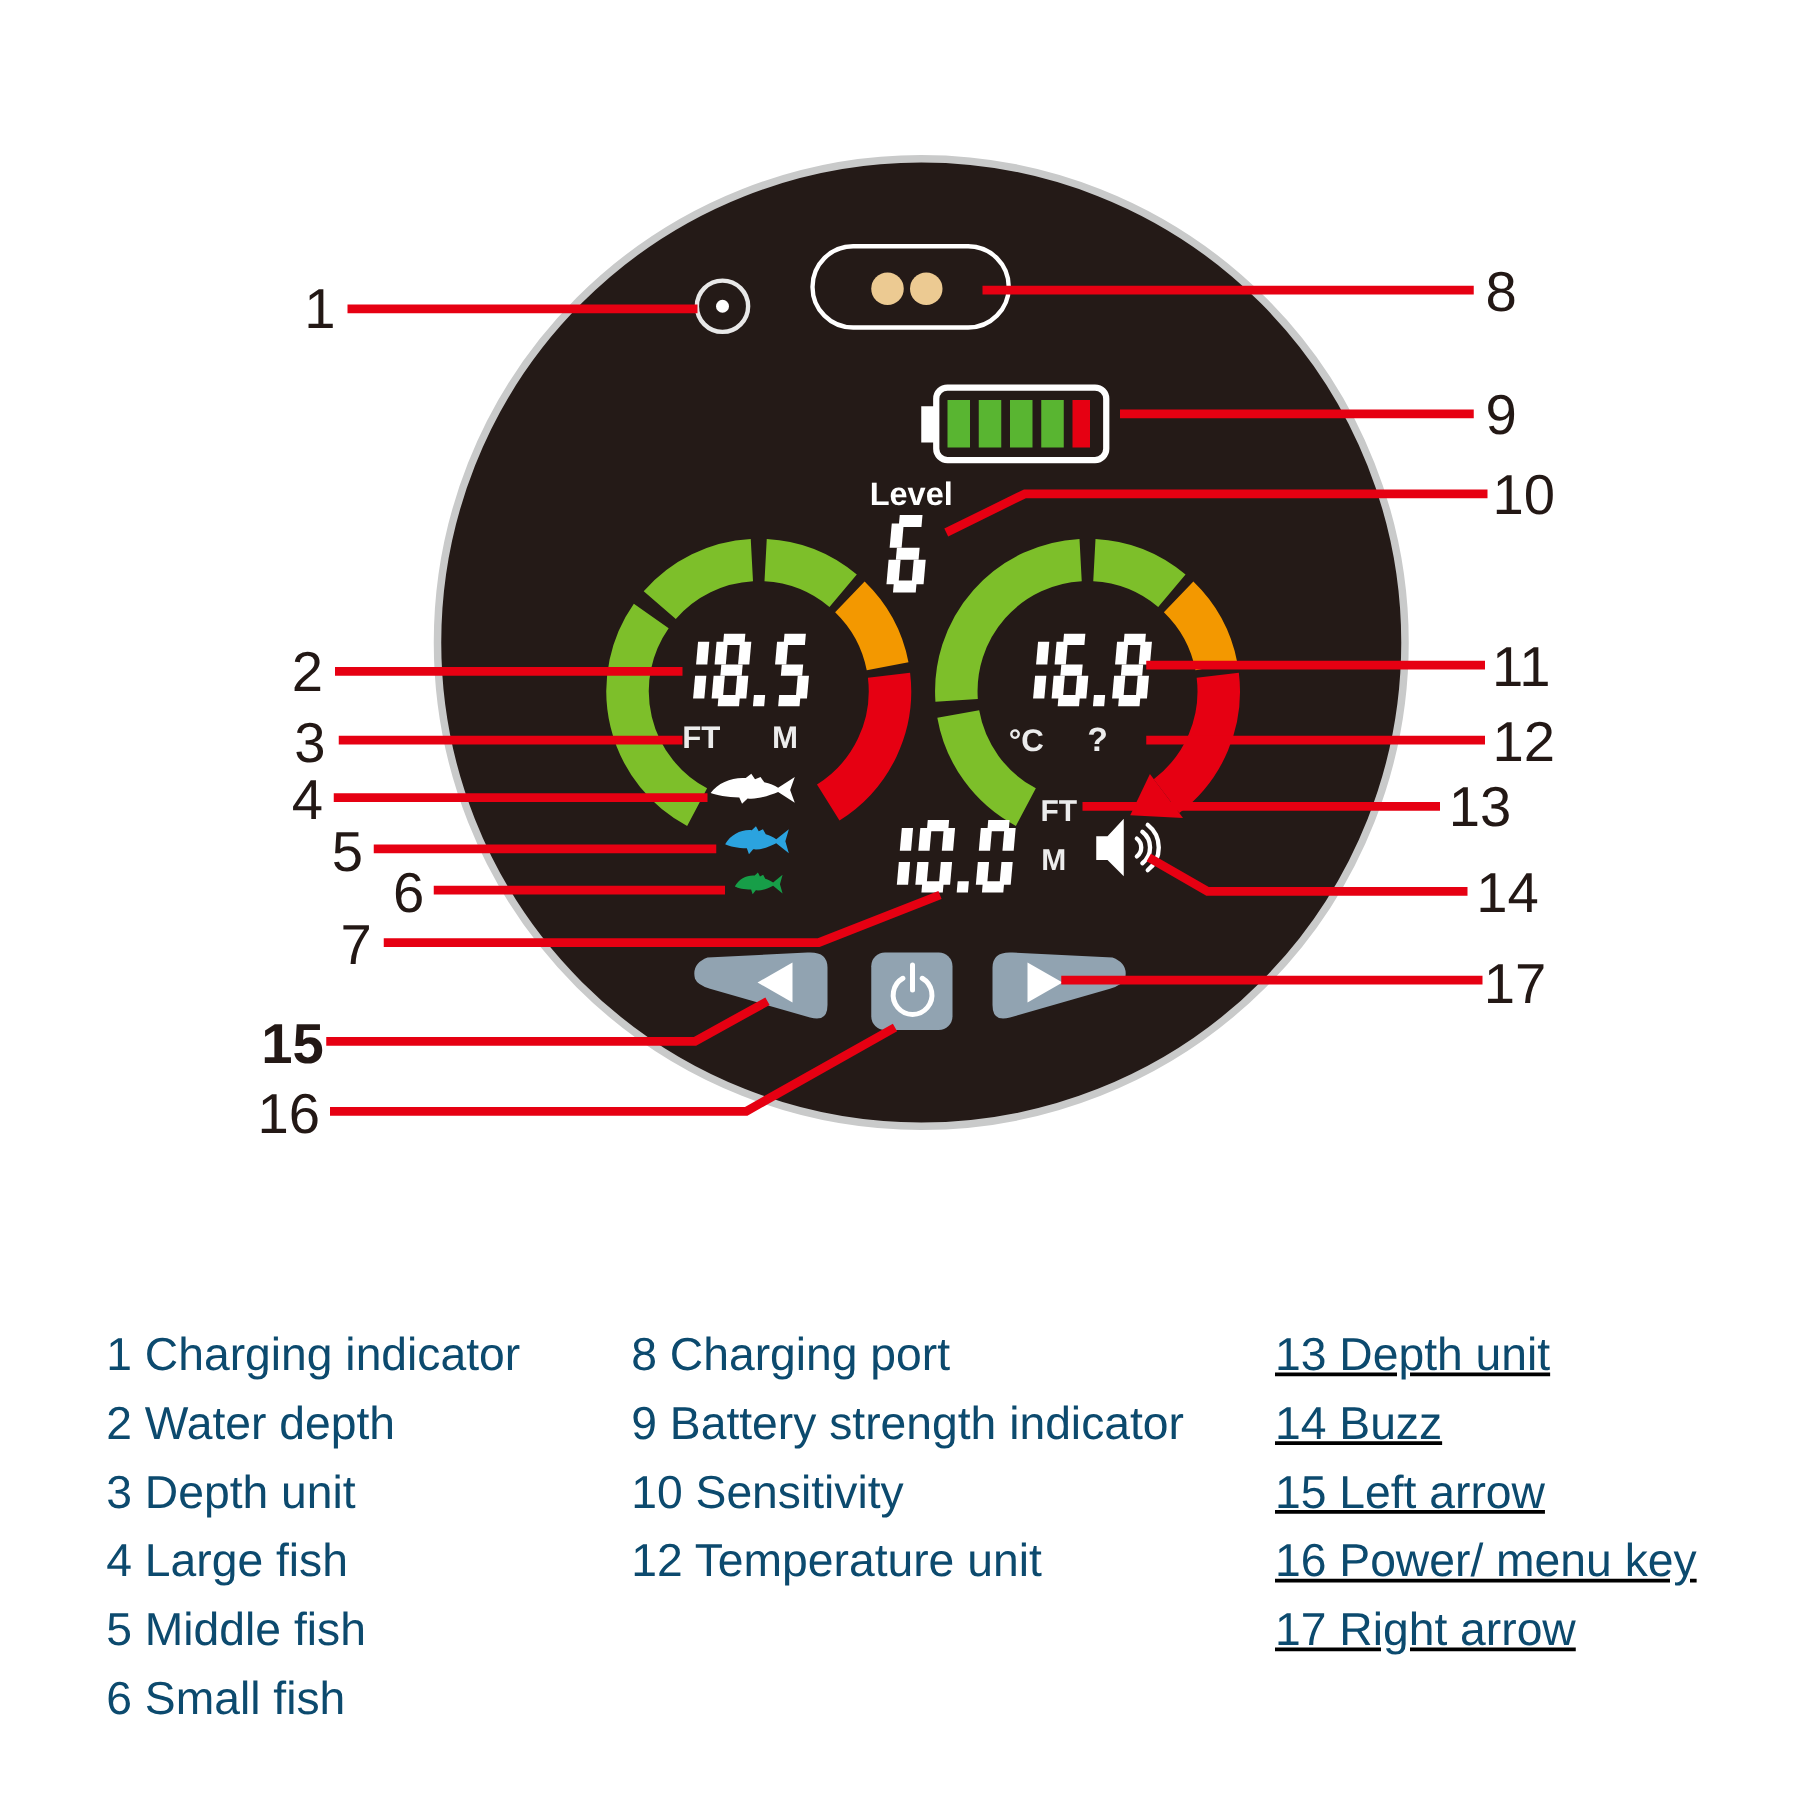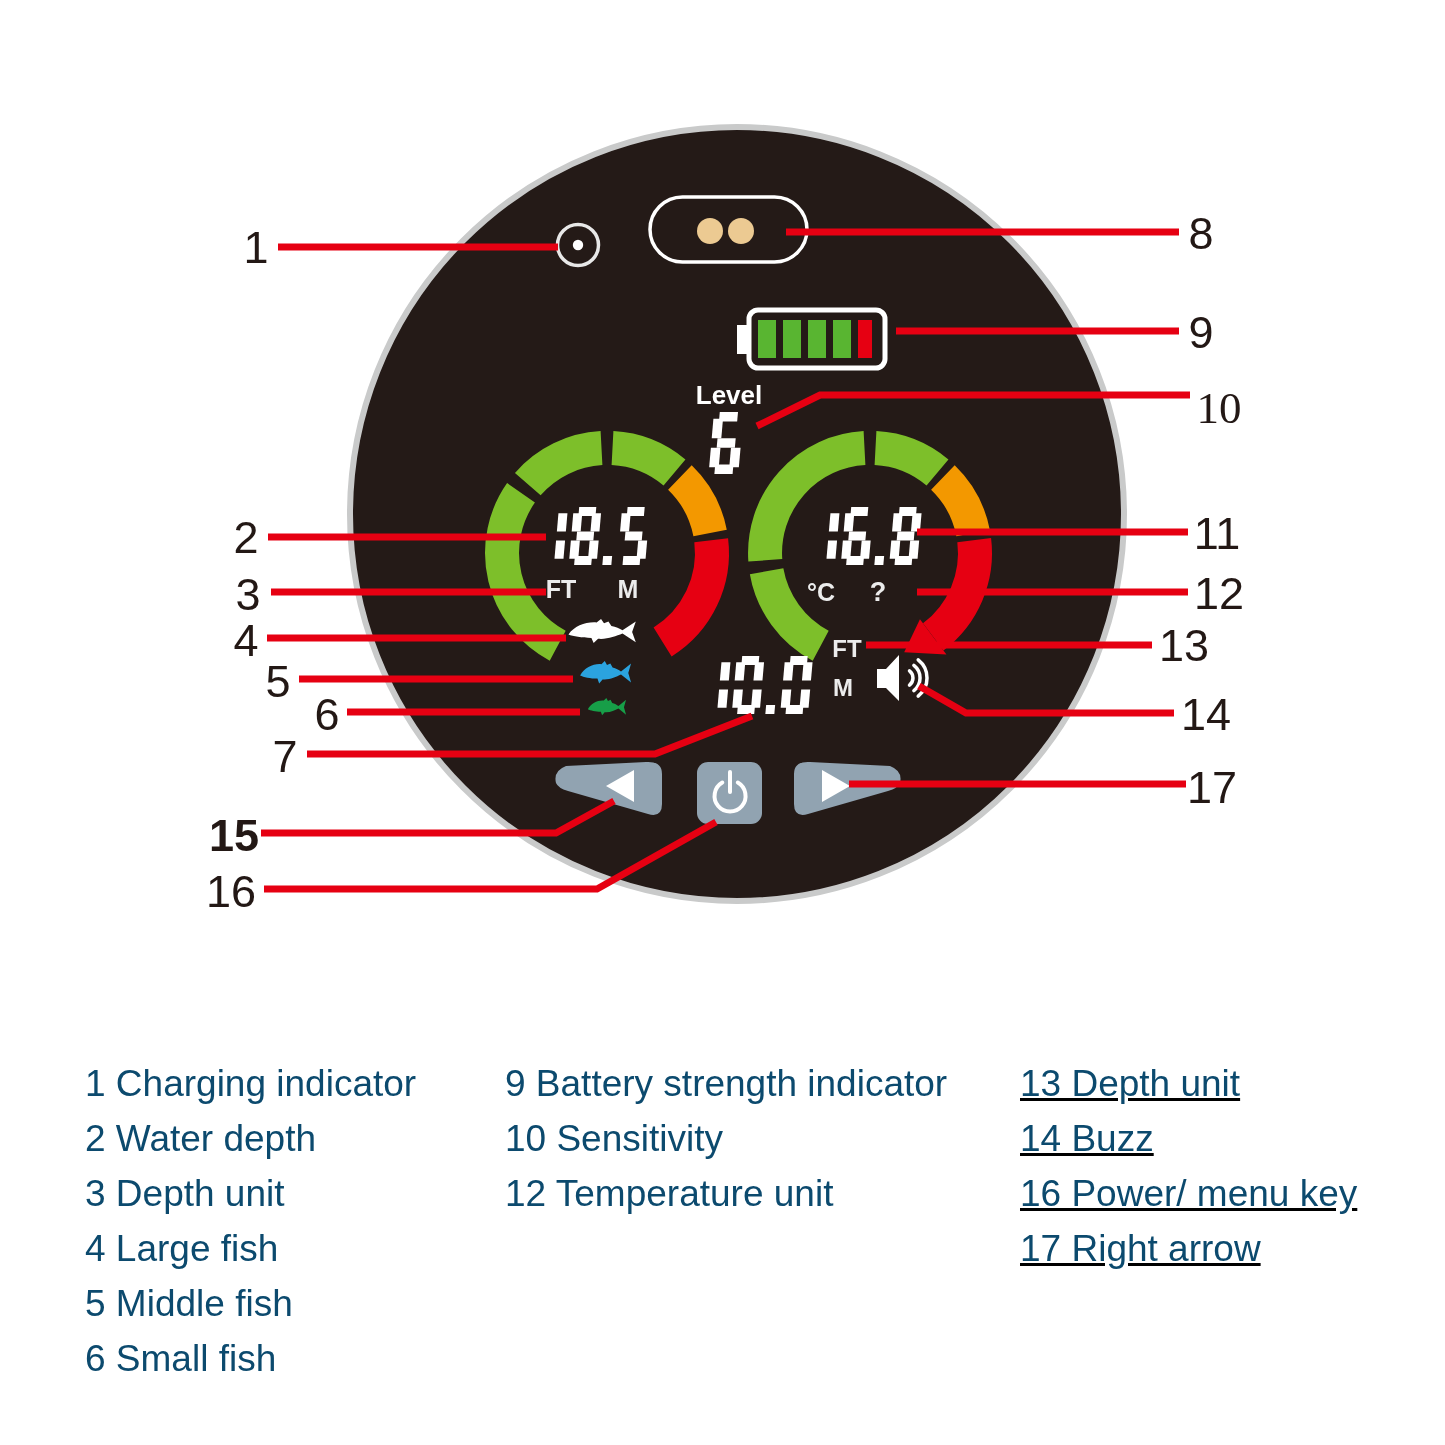--- a/index.html
+++ b/index.html
@@ -201,45 +201,47 @@
   <div id="callouts">
       <span class="co-num" style="left: 256px; top: 247px;">1</span>
       <span class="co-num" style="left: 246px; top: 537px;">2</span>
       <span class="co-num" style="left: 248px; top: 594px;">3</span>
       <span class="co-num" style="left: 246px; top: 640px;">4</span>
       <span class="co-num" style="left: 278px; top: 681px;">5</span>
       <span class="co-num" style="left: 327px; top: 714px;">6</span>
       <span class="co-num" style="left: 285px; top: 756px;">7</span>
       <span class="co-num" style="left: 1201px; top: 233px;">8</span>
       <span class="co-num" style="left: 1201px; top: 332px;">9</span>
-      <span class="co-num" style="left: 1219px; top: 408px; font-family: Liberation Serif, serif;">10</span>
+      <span class="co-num" style="left: 1219px; top: 396px;">10</span>
       <span class="co-num" style="left: 1217px; top: 533px;">11</span>
       <span class="co-num" style="left: 1219px; top: 593px;">12</span>
       <span class="co-num" style="left: 1184px; top: 645px;">13</span>
       <span class="co-num" style="left: 1206px; top: 714px;">14</span>
       <span class="co-num" style="left: 234px; top: 835px; font-weight: bold;">15</span>
       <span class="co-num" style="left: 231px; top: 891px; text-align: center;">16</span>
       <span class="co-num" style="left: 1212px; top: 787px;">17</span>
     </div>
 
   
   <div class="legend">
     <div class="legend-col" id="legend-col-0">
         <div class="legend-item">1 Charging indicator</div>
         <div class="legend-item">2 Water depth</div>
         <div class="legend-item">3 Depth unit</div>
         <div class="legend-item">4 Large fish</div>
         <div class="legend-item">5 Middle fish</div>
         <div class="legend-item">6 Small fish</div>
       </div>
     <div class="legend-col" id="legend-col-1">
+        <div class="legend-item">8 Charging port</div>
         <div class="legend-item">9 Battery strength indicator</div>
         <div class="legend-item">10 Sensitivity</div>
         <div class="legend-item">12 Temperature unit</div>
       </div>
     <div class="legend-col" id="legend-col-2">
         <div class="legend-item">13 Depth unit</div>
         <div class="legend-item">14 Buzz</div>
+        <div class="legend-item">15 Left arrow</div>
         <div class="legend-item">16 Power/ menu key</div>
         <div class="legend-item">17 Right arrow</div>
       </div>
   </div>
 </div>
 
 </body></html>

